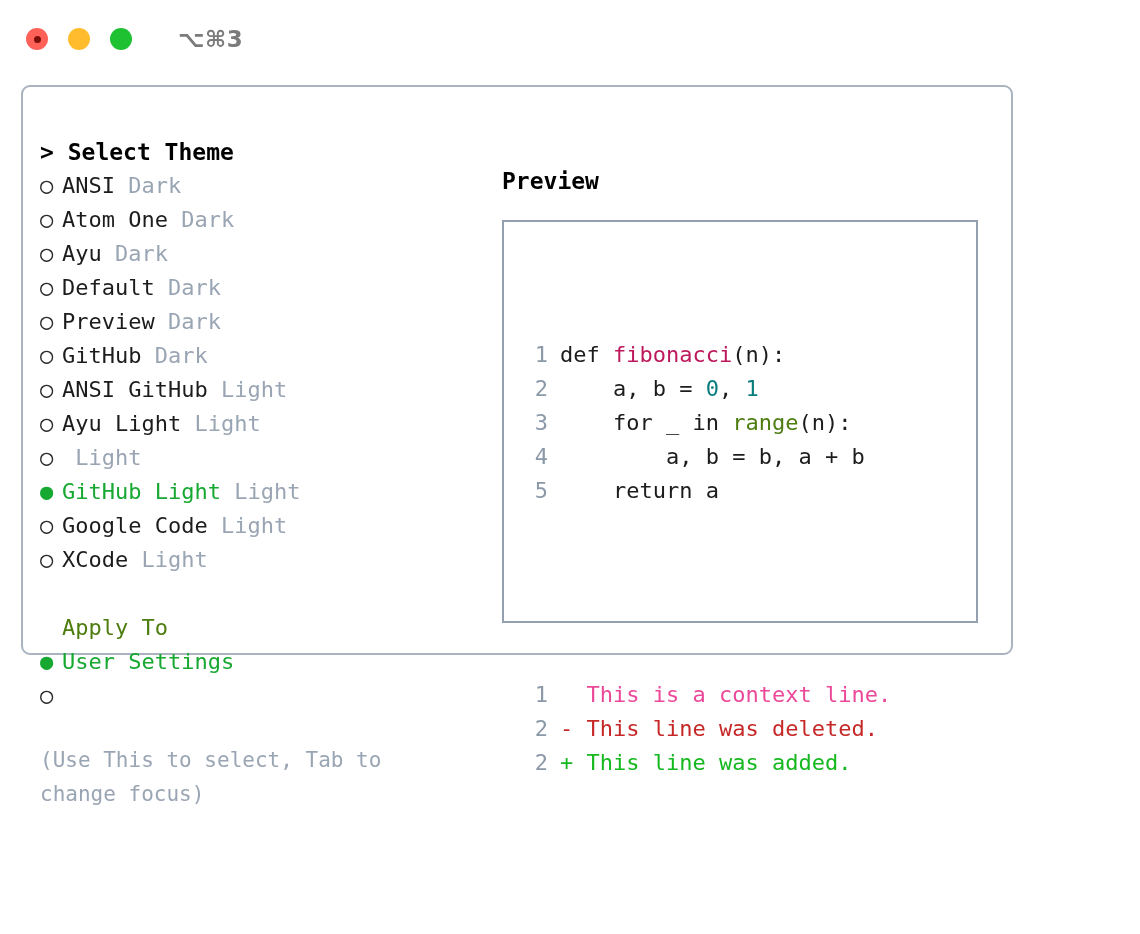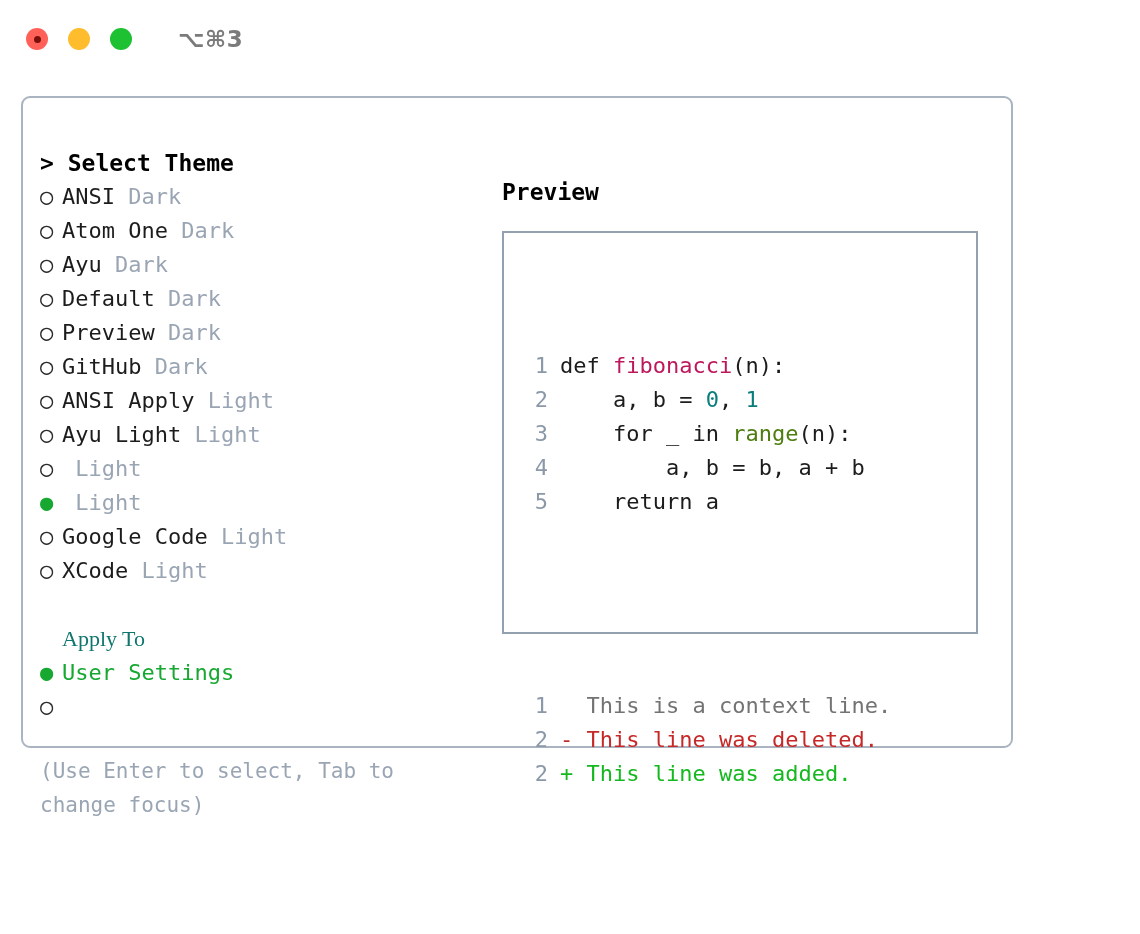--- a/index.html
+++ b/index.html
@@ -62,23 +62,23 @@
     font-weight: 700;
     color: #7b7b7b;
     letter-spacing: 0.5px;
     font-family: "DejaVu Sans", "Liberation Sans", sans-serif;
   }
 
   
   .panel {
     position: absolute;
     left: 21px;
-    top: 96px;
+    top: 85px;
     width: 992px;
-    height: 652px;
+    height: 570px;
     border: 2px solid #aab3c0;
     border-radius: 9px;
     box-sizing: border-box;
     background: #ffffff;
   }
 
   .panel-inner {
     position: absolute;
     left: 0;
     top: 0;
@@ -121,25 +121,24 @@
   .radio-on  { color: #16a831; }
 
   .opt-label { color: #1c1c1c; }
   .opt-label.sel { color: #16a831; }
   .opt-badge { color: #9aa5b4; }
 
   .spacer-line { height: 34px; }
 
   .subhead {
     font-size: 22px;
-    color: #0f766e;
+    color: #4d7c0f;
     line-height: 34px;
     padding-left: 22px;
     white-space: pre;
-    font-family: Liberation Serif, serif;
   }
 
   .hint {
     margin-top: 30px;
     font-size: 21px;
     color: #9aa5b4;
     line-height: 34px;
     width: 400px;
   }
 
@@ -185,21 +184,21 @@
     margin-right: 12px;
   }
   .code-txt { color: #1c1c1c; }
 
   .tok-plain  { color: #1c1c1c; }
   .tok-fn     { color: #be185d; }
   .tok-num    { color: #0a7d7d; }
   .tok-builtin{ color: #4d7c0f; }
 
   .diff-gap { height: 34px; }
-  .diff-ctx { color: #737373; }
+  .diff-ctx { color: #ec4899; }
   .diff-del { color: #c62828; }
   .diff-add { color: #15b81f; }
 </style>
 </head>
 <body>
 
 <div class="window">
 
   <div class="titlebar">
     <div class="lights">
@@ -219,38 +218,38 @@
 
         <div class="section-head">&gt; Select Theme</div>
 
         <div id="theme-list">
             <div class="opt-row"><span class="radio radio-off">○</span><span class="opt-label">ANSI</span><span> </span><span class="opt-badge">Dark</span></div>
             <div class="opt-row"><span class="radio radio-off">○</span><span class="opt-label">Atom One</span><span> </span><span class="opt-badge">Dark</span></div>
             <div class="opt-row"><span class="radio radio-off">○</span><span class="opt-label">Ayu</span><span> </span><span class="opt-badge">Dark</span></div>
             <div class="opt-row"><span class="radio radio-off">○</span><span class="opt-label">Default</span><span> </span><span class="opt-badge">Dark</span></div>
             <div class="opt-row"><span class="radio radio-off">○</span><span class="opt-label">Preview</span><span> </span><span class="opt-badge">Dark</span></div>
             <div class="opt-row"><span class="radio radio-off">○</span><span class="opt-label">GitHub</span><span> </span><span class="opt-badge">Dark</span></div>
-            <div class="opt-row"><span class="radio radio-off">○</span><span class="opt-label">ANSI Apply</span><span> </span><span class="opt-badge">Light</span></div>
+            <div class="opt-row"><span class="radio radio-off">○</span><span class="opt-label">ANSI GitHub</span><span> </span><span class="opt-badge">Light</span></div>
             <div class="opt-row"><span class="radio radio-off">○</span><span class="opt-label">Ayu Light</span><span> </span><span class="opt-badge">Light</span></div>
             <div class="opt-row"><span class="radio radio-off">○</span><span> </span><span class="opt-badge">Light</span></div>
-            <div class="opt-row"><span class="radio radio-on">●</span><span> </span><span class="opt-badge">Light</span></div>
+            <div class="opt-row"><span class="radio radio-on">●</span><span class="opt-label sel">GitHub Light</span><span> </span><span class="opt-badge">Light</span></div>
             <div class="opt-row"><span class="radio radio-off">○</span><span class="opt-label">Google Code</span><span> </span><span class="opt-badge">Light</span></div>
             <div class="opt-row"><span class="radio radio-off">○</span><span class="opt-label">XCode</span><span> </span><span class="opt-badge">Light</span></div>
           </div>
 
         <div class="spacer-line"></div>
 
         <div class="subhead">Apply To</div>
 
         <div id="apply-list">
             <div class="opt-row"><span class="radio radio-on">●</span><span class="opt-label sel">User Settings</span></div>
             <div class="opt-row"><span class="radio radio-off">○</span></div>
           </div>
 
-        <div class="hint">(Use Enter to select, Tab to change focus)</div>
+        <div class="hint">(Use This to select, Tab to change focus)</div>
       </div>
 
       <div class="right-col">
         <div class="preview-title">Preview</div>
 
         <div class="preview-box">
           <div class="code-area">
             <div id="code-lines"><div class="code-line"><span class="lnum">1</span><span class="code-txt"><span class="tok-plain">def </span><span class="tok-fn">fibonacci</span><span class="tok-plain">(n):</span></span></div><div class="code-line"><span class="lnum">2</span><span class="code-txt"><span class="tok-plain">    a, b = </span><span class="tok-num">0</span><span class="tok-plain">, </span><span class="tok-num">1</span></span></div><div class="code-line"><span class="lnum">3</span><span class="code-txt"><span class="tok-plain">    for _ in </span><span class="tok-builtin">range</span><span class="tok-plain">(n):</span></span></div><div class="code-line"><span class="lnum">4</span><span class="code-txt"><span class="tok-plain">        a, b = b, a + b</span></span></div><div class="code-line"><span class="lnum">5</span><span class="code-txt"><span class="tok-plain">    return a</span></span></div></div>
             <div class="diff-gap"></div>
             <div id="diff-lines"><div class="code-line"><span class="lnum">1</span><span class="diff-ctx"> </span><span class="diff-ctx"> This is a context line.</span></div><div class="code-line"><span class="lnum">2</span><span class="diff-del">-</span><span class="diff-del"> This line was deleted.</span></div><div class="code-line"><span class="lnum">2</span><span class="diff-add">+</span><span class="diff-add"> This line was added.</span></div></div>

